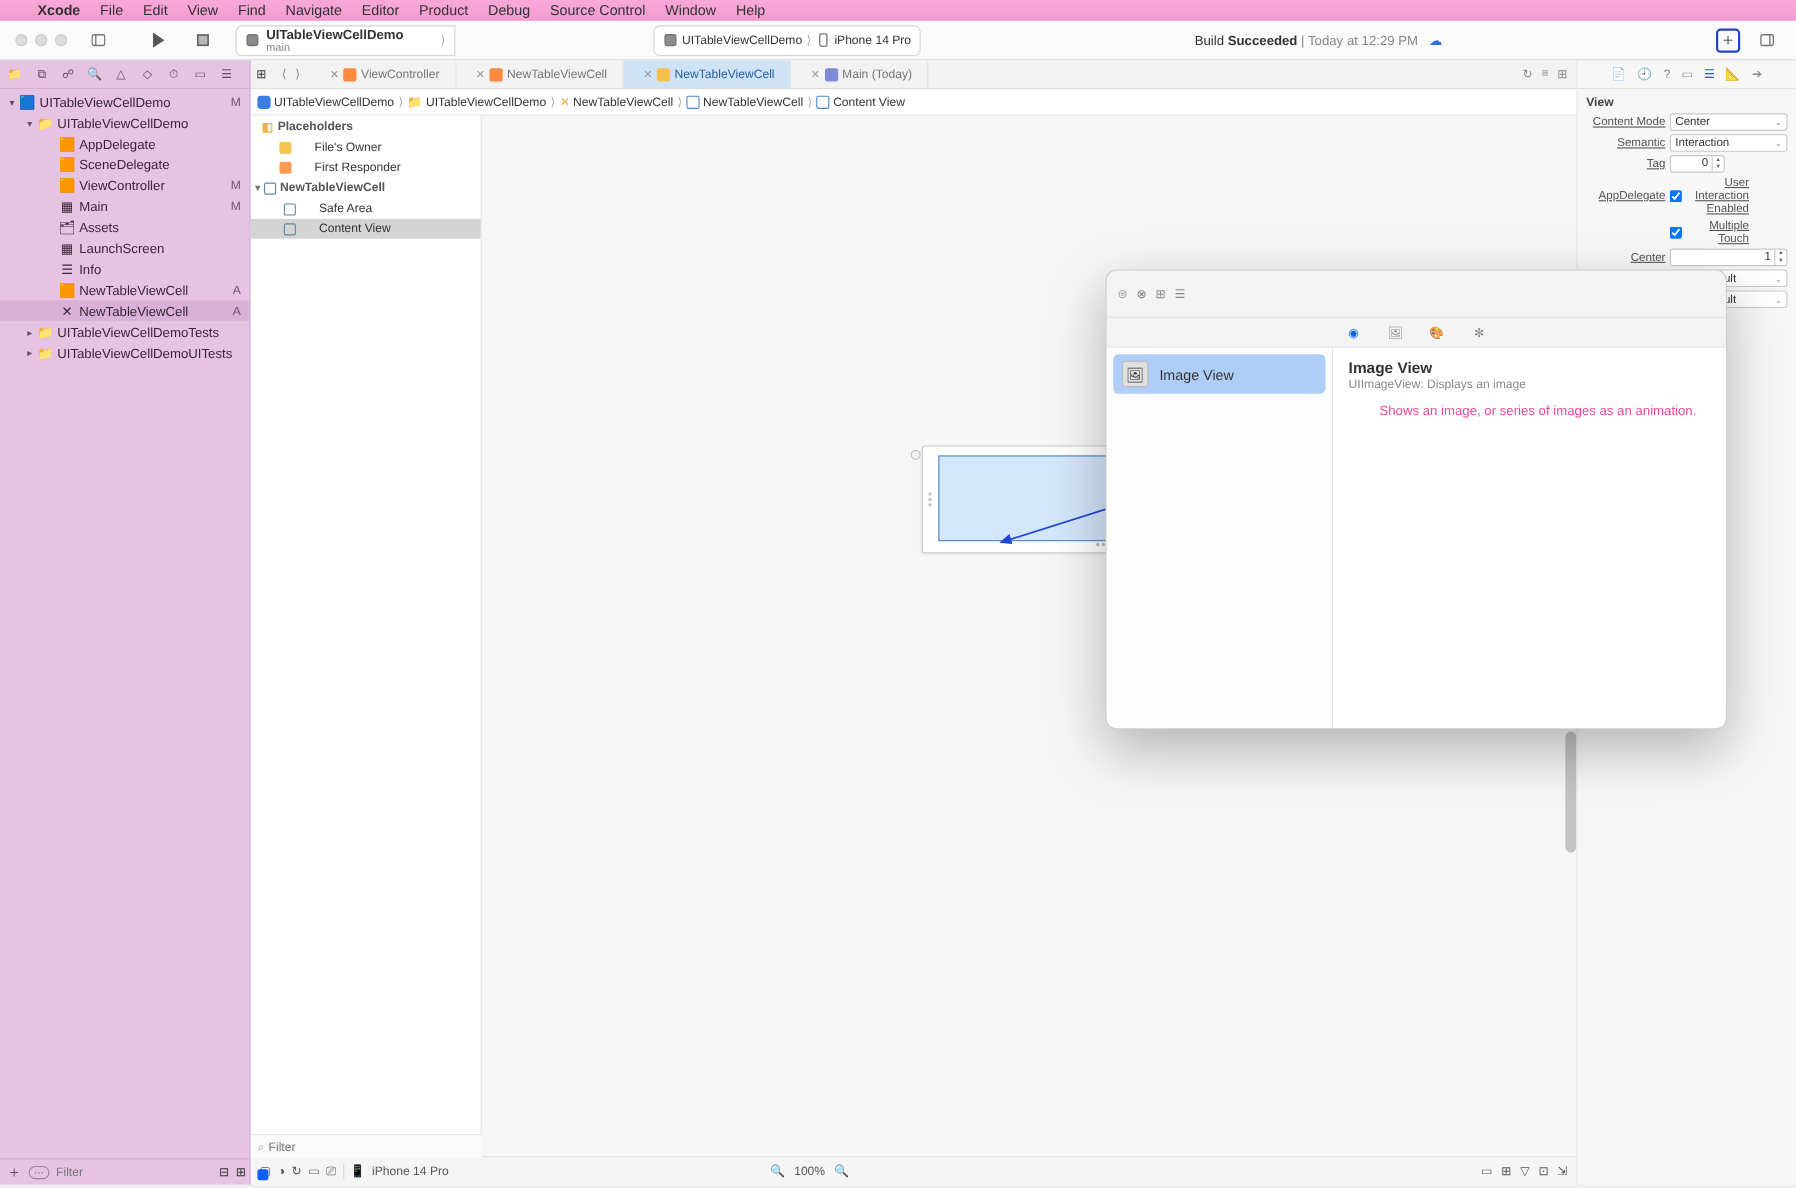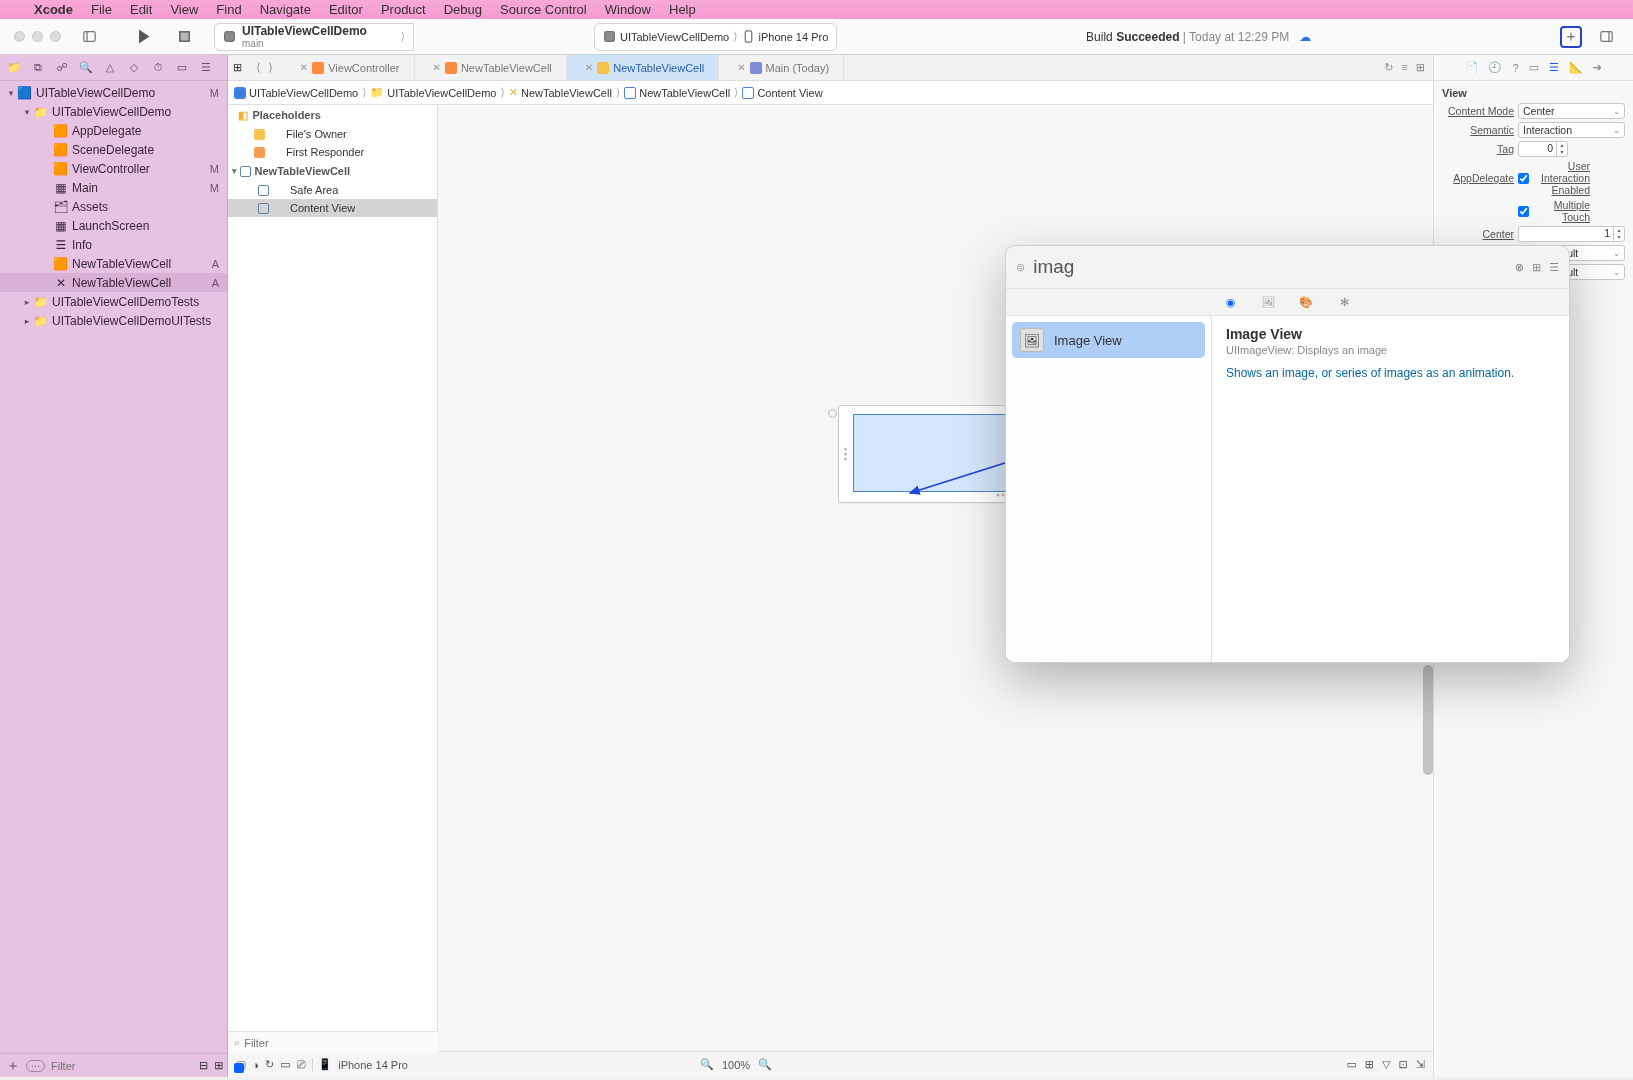--- a/index.html
+++ b/index.html
@@ -120,21 +120,21 @@
 .lib-cats span{width:16px;height:16px;display:inline-flex;align-items:center;justify-content:center;color:#8a8a8a;}
 .lib-cats span.active{color:#0a60ff;}
 .lib-body{flex:1;display:flex;}
 .lib-list{width:206px;border-right:1px solid #e3e3e3;background:#fdfdfd;padding:6px;}
 .lib-item{height:36px;border-radius:5px;display:flex;align-items:center;gap:10px;padding:0 8px;font-size:13px;color:#333;}
 .lib-item.sel{background:#aecdf7;}
 .lib-item .thumb{width:24px;height:24px;background:#e0e0e0;border:1px solid #bbb;border-radius:3px;display:flex;align-items:center;justify-content:center;}
 .lib-detail{flex:1;padding:10px 14px;background:#fff;}
 .lib-detail h3{font-size:14px;font-weight:600;margin-bottom:2px;}
 .lib-detail .sub{font-size:11px;color:#888;margin-bottom:10px;}
-.lib-detail p{font-size:12px;color:#0369a1;}
+.lib-detail p{font-size:12px;color:#ec4899;margin-left:28px;}
 
 
 .drag-arrow{position:absolute;left:466px;top:272px;pointer-events:none;}
 
 
 .vscroll{position:absolute;right:0;top:560px;width:10px;height:110px;background:#c3c3c3;border-radius:5px;}
 
 
 .doc-mini{position:absolute;left:6px;bottom:4px;width:10px;height:10px;background:#0a60ff;border-radius:2px;}
 
@@ -462,23 +462,20 @@
         <span>▽</span>
         <span>⊡</span>
         <span>⇲</span>
       </div>
     </div>
     <div class="doc-mini"></div>
 
     <div class="lib-pop">
       <div class="lib-top">
         <span style="color:#9a9a9a">⊜</span>
-        <div class="lib-search">
-          <input value="imag" style="">
-        </div>
         <span style="color:#7a7a7a">⊗</span>
         <span style="color:#8a8a8a">⊞</span>
         <span style="color:#8a8a8a">☰</span>
       </div>
       <div class="lib-cats">
         <span class="active">◉</span>
         <span>🖼</span>
         <span>🎨</span>
         <span>✻</span>
       </div>

